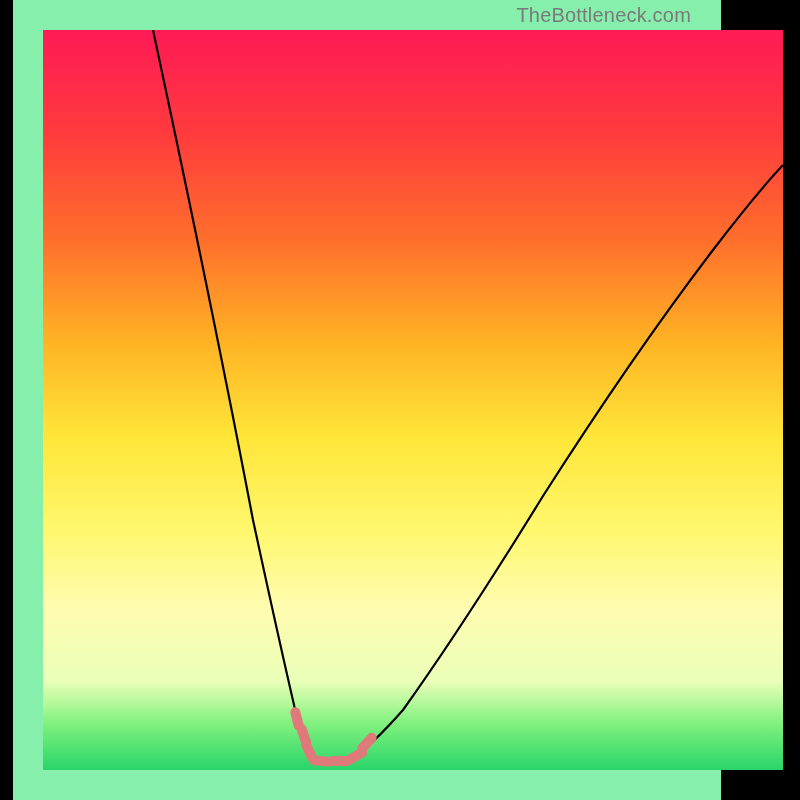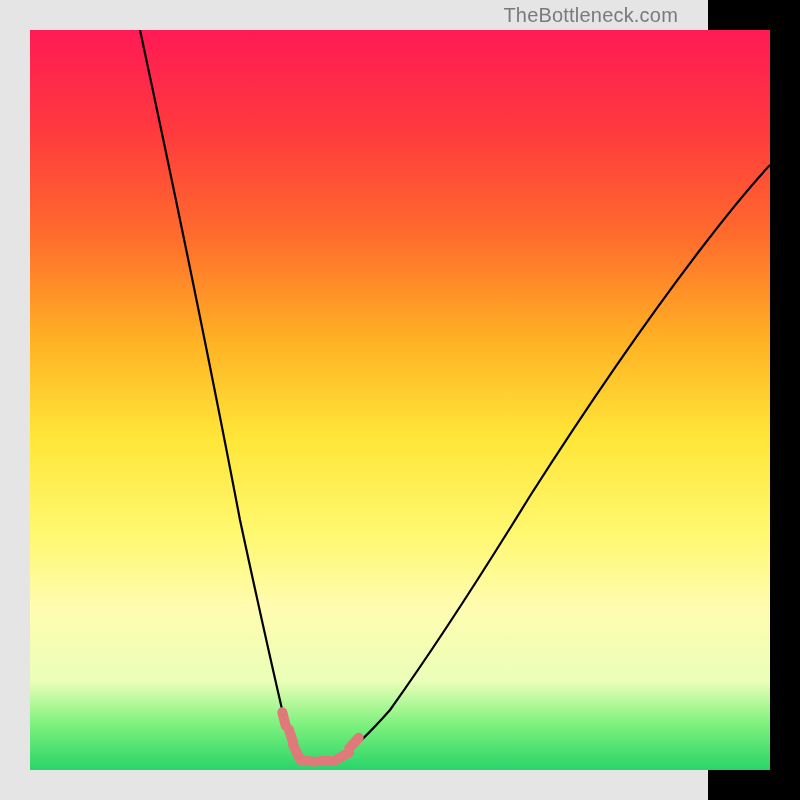--- a/index.html
+++ b/index.html
@@ -7,24 +7,24 @@
     padding: 0;
     width: 800px;
     height: 800px;
     background: #000;
     overflow: hidden;
     font-family: Arial, Helvetica, sans-serif;
   }
   .chart-frame {
     position: absolute;
     top: 0;
-    left: 0;
+    left: 13px;
     width: 708px;
     height: 800px;
-    background: #e5e5e5;
+    background: #86efac;
   }
   .plot-area {
     position: absolute;
     top: 30px;
     left: 30px;
     width: 740px;
     height: 740px;
     background: linear-gradient(
       to bottom,
       #ff1a55 0%,

